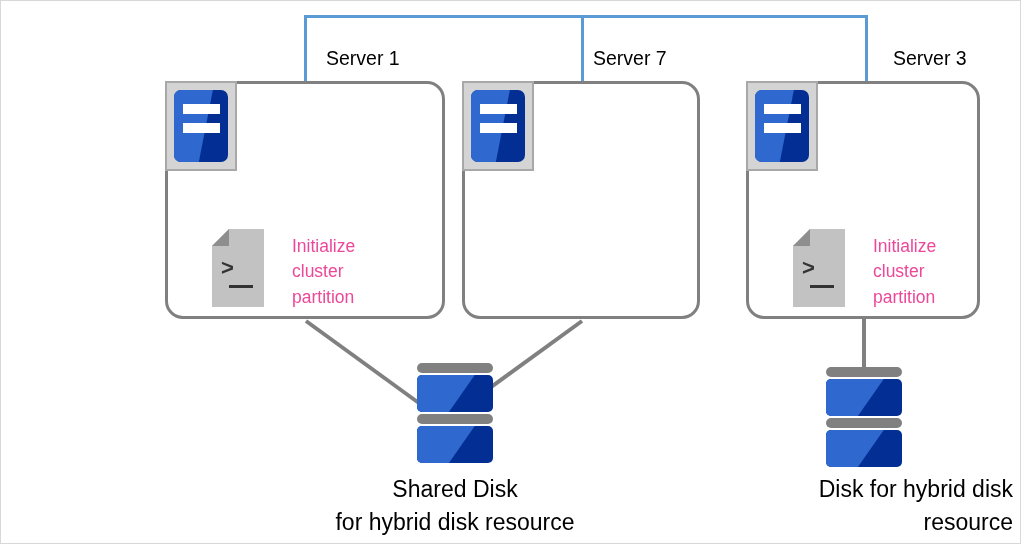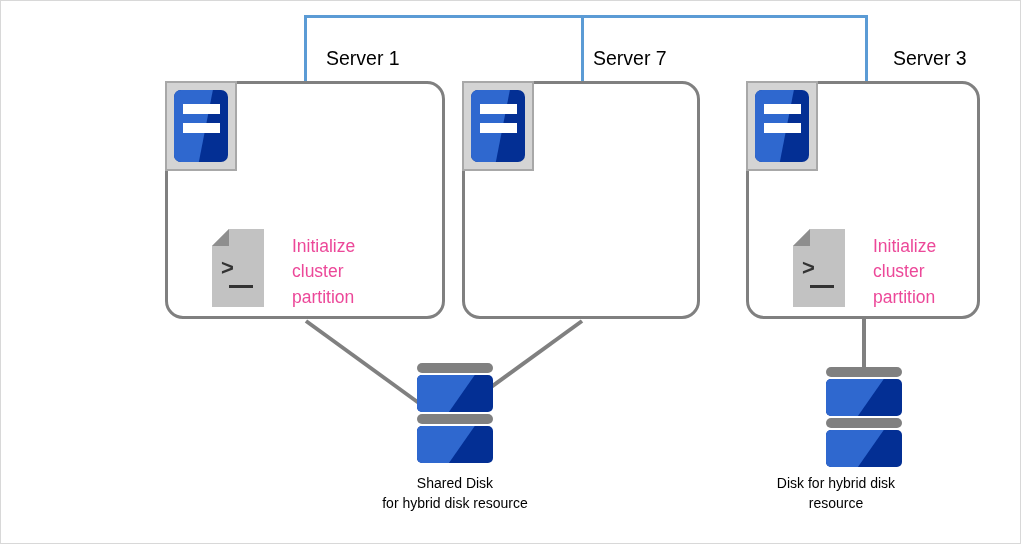--- a/index.html
+++ b/index.html
@@ -177,21 +177,21 @@
     left: 0; top: 0; bottom: 0;
     width: 100%;
     background: #2f68cf;
     clip-path: polygon(0 0, 76% 0, 42% 100%, 0 100%);
   }
   .disk-gap { height: 2px; }
 
   
   .disk-caption {
     position: absolute;
-    font-size: 14px;
+    font-size: 23px;
     line-height: 1.45;
     color: #000000;
     text-align: center;
     white-space: pre-line;
   }
 </style>
 </head>
 <body>
 
 <div id="canvas">
@@ -270,16 +270,16 @@
 
   <div class="disk" style="left:825px; top:366px;">
     <div class="disk-cap"></div>
     <div class="disk-gap"></div>
     <div class="disk-block"></div>
     <div class="disk-gap"></div>
     <div class="disk-cap"></div>
     <div class="disk-gap"></div>
     <div class="disk-block"></div>
   </div>
-  <div class="disk-caption" style="left:710px; top:472px; width:250px;">Disk for hybrid disk
+  <div class="disk-caption" style="left:762px; top:472px; width:250px;text-align:right;">Disk for hybrid disk
 resource</div>
 
 </div>
 
 </body></html>

